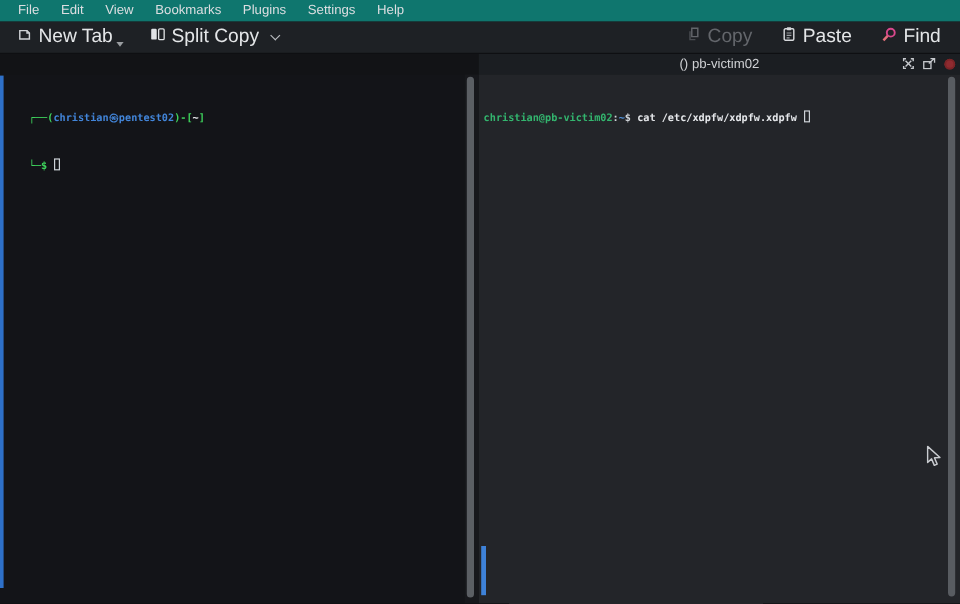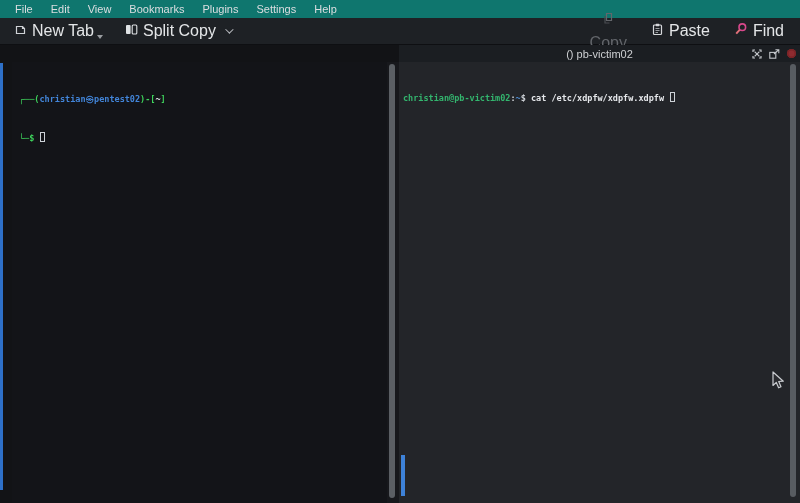--- a/index.html
+++ b/index.html
@@ -19,21 +19,21 @@
   
   .toolbar {
     position:absolute; left:0; top:18px; width:800px; height:27px;
     background:#1e2125; border-bottom:1px solid #0e0f12;
     display:flex; align-items:center; padding:0 10px 0 8px;
   }
   .tool-btn {
     display:flex; align-items:center; gap:5px; color:#e4e6e8;
     font-size:16px; padding:3px 6px; border-radius:3px;
   }
-  .tool-btn.disabled { color:#63666b;flex-direction:column; }
+  .tool-btn.disabled { color:#63666b; }
   .tool-spacer { flex:1; }
   .caret-down {
     width:0; height:0; border-left:3px solid transparent; border-right:3px solid transparent;
     border-top:4px solid #9a9da1; align-self:flex-end; margin:0 0 1px -2px;
   }
   .chevron {
     width:6px; height:6px; border-right:1.5px solid #b9bcc0; border-bottom:1.5px solid #b9bcc0;
     transform:rotate(45deg) translateY(-2px); margin-left:4px;
   }
   .tb-icon { display:inline-block; }
@@ -51,21 +51,21 @@
   }
   .close-dot { width:9px; height:9px; border-radius:50%; }
   .close-dot.bright { background:#e23636; box-shadow:inset 0 0 0 1.5px #c22a2a; }
   .close-dot.dim    { background:#8f2b30; box-shadow:inset 0 0 0 1.5px #7c2427; }
   
   .pane {
     position:absolute; top:62px; height:441px;
     font-family:"DejaVu Sans Mono", monospace; font-size:8.5px; font-weight:700;
     line-height:13px; color:#c9cdd2; white-space:pre;
   }
-  .pane.left  { left:12px; width:387px; background:#131418; padding:5px 0 0 7px; }
+  .pane.left  { left:0; width:387px; background:#131418; padding:5px 0 0 24px; }
   .pane.right { left:399px; width:401px; background:#232529; padding:4px 0 0 4px; }
   .splitter {
     position:absolute; left:387px; top:62px; width:12px; height:441px; background:#17181c;
   }
   .scroll-thumb-gray {
     position:absolute; width:6px; border-radius:3px; background:#5b5f64;
   }
   .splitter .scroll-thumb-gray { left:2px; top:2px; height:434px; }
   .pane.right .scroll-thumb-gray { right:4px; top:2px; height:433px; background:#585c61; }
   .blue-bar { position:absolute; background:#2e70c8; }

